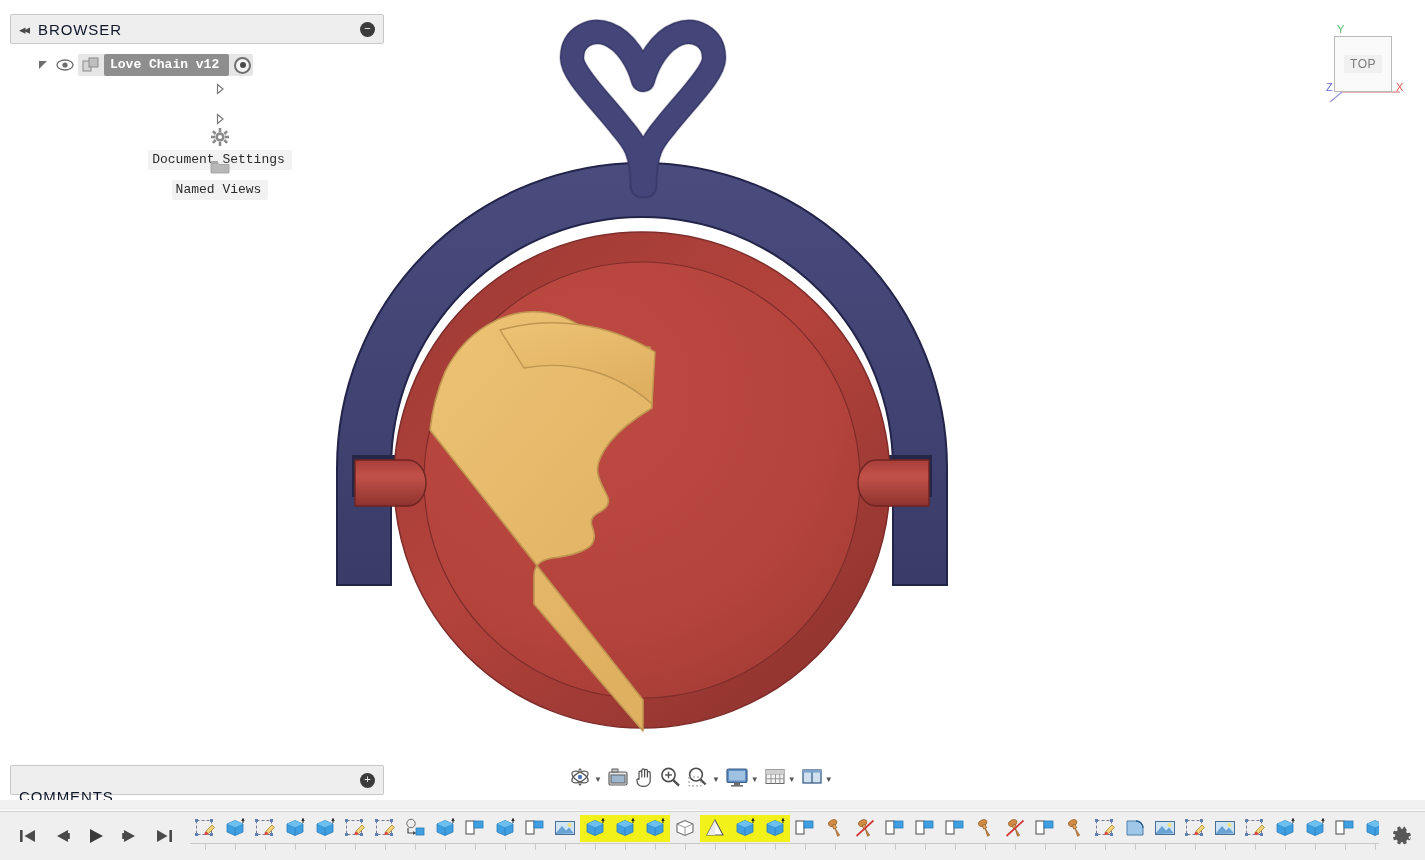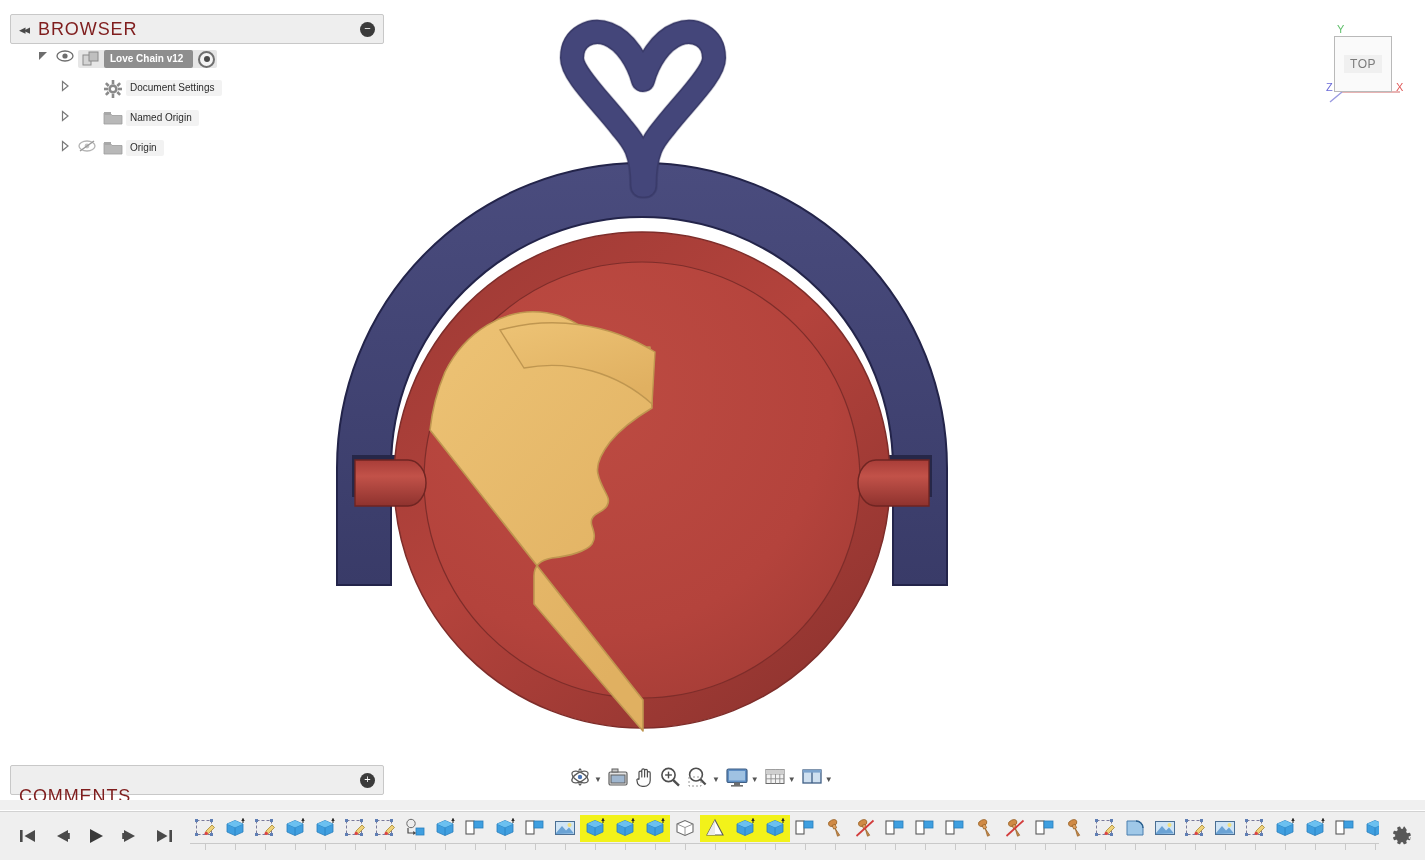--- a/index.html
+++ b/index.html
@@ -45,37 +45,37 @@
   #browser-header {
     height: 30px; background: #eeeeee; border: 1px solid #c8c8c8;
     display: flex; align-items: center; padding: 0 8px;
     border-radius: 2px;
   }
   .hdr-collapse {
     color: #4a4a4a; font-size: 13px; margin-right: 10px; line-height: 1;
     letter-spacing: -2px; cursor: pointer;
   }
   .hdr-title {
-    font-size: 18px; color: #7f1d1d; letter-spacing: 0.9px; flex: 1;
+    font-size: 15px; color: #0f172a; letter-spacing: 0.9px; flex: 1;
   }
   .hdr-btn {
     width: 15px; height: 15px; border-radius: 50%; background: #3b3b3b;
     display: flex; align-items: center; justify-content: center;
     color: #fff; font-size: 11px; line-height: 1; cursor: pointer;
   }
   .hdr-btn i { font-style: normal; display: block; margin-top: -2px; }
 
   #tree { margin-top: 6px; padding-left: 24px; }
 
   .tree-row {
-    display: flex; align-items: flex-start; height: 30px; font-size: 10px;
-    color: #2e2e2e; cursor: default;
+    display: flex; align-items: center; height: 30px; font-size: 13px;
+    color: #2e2e2e; cursor: default; font-family: Liberation Mono, monospace;
   }
   .tree-row.root { padding-left: 0; }
-  .tree-row.child { padding-left: 22px; }
+  .tree-row.child { padding-left: 22px; flex-direction: column; }
 
   .tw {
     width: 18px; flex: 0 0 18px; display: flex; align-items: center;
     justify-content: center; cursor: pointer;
   }
   .tw svg { display: block; }
 
   .eye {
     width: 26px; flex: 0 0 26px; display: flex; align-items: center;
     justify-content: center; cursor: pointer;
@@ -350,42 +350,21 @@
                 <path d="M3.5 1.5 L9 6 L3.5 10.5 Z" fill="none" stroke="#7a7a7a" stroke-width="1.2"></path>
               </svg>
             </span>
             <span class="eye"></span>
             <span class="ticon">
               <svg width="20" height="16" viewBox="0 0 20 16">
                 <path d="M1 3 L7 3 L9 5.5 L19 5.5 L19 14 L1 14 Z" fill="#b8b8b8" stroke="#9c9c9c" stroke-width="0.8"></path>
                        <rect x="1" y="2" width="7" height="3" fill="#a8a8a8"></rect>
               </svg>
             </span>
-            <span class="tlabel">Named Origin</span>
-          </div>
-          <div class="tree-row child">
-            <span class="tw">
-              <svg width="12" height="12" viewBox="0 0 12 12">
-                <path d="M3.5 1.5 L9 6 L3.5 10.5 Z" fill="none" stroke="#7a7a7a" stroke-width="1.2"></path>
-              </svg>
-            </span>
-            <span class="eye">
-              <svg width="18" height="12" viewBox="0 0 18 12">
-                <ellipse cx="9" cy="6" rx="8" ry="5" fill="none" stroke="#b4b4b4" stroke-width="1.3"></ellipse>
-                   <circle cx="9" cy="6" r="2.4" fill="#c4c4c4"></circle>
-                   <line x1="2" y1="11" x2="16" y2="1" stroke="#9a9a9a" stroke-width="1.4"></line>
-              </svg>
-            </span>
-            <span class="ticon">
-              <svg width="20" height="16" viewBox="0 0 20 16">
-                <path d="M1 3 L7 3 L9 5.5 L19 5.5 L19 14 L1 14 Z" fill="#b8b8b8" stroke="#9c9c9c" stroke-width="0.8"></path>
-                       <rect x="1" y="2" width="7" height="3" fill="#a8a8a8"></rect>
-              </svg>
-            </span>
-            <span class="tlabel">Origin</span>
+            <span class="tlabel">Named Views</span>
           </div>
         </div>
     </div>
   </div>
 
   <div id="comments">
     <span class="hdr-title">COMMENTS</span>
     <span class="hdr-btn">
         <i>+</i>
       </span>

